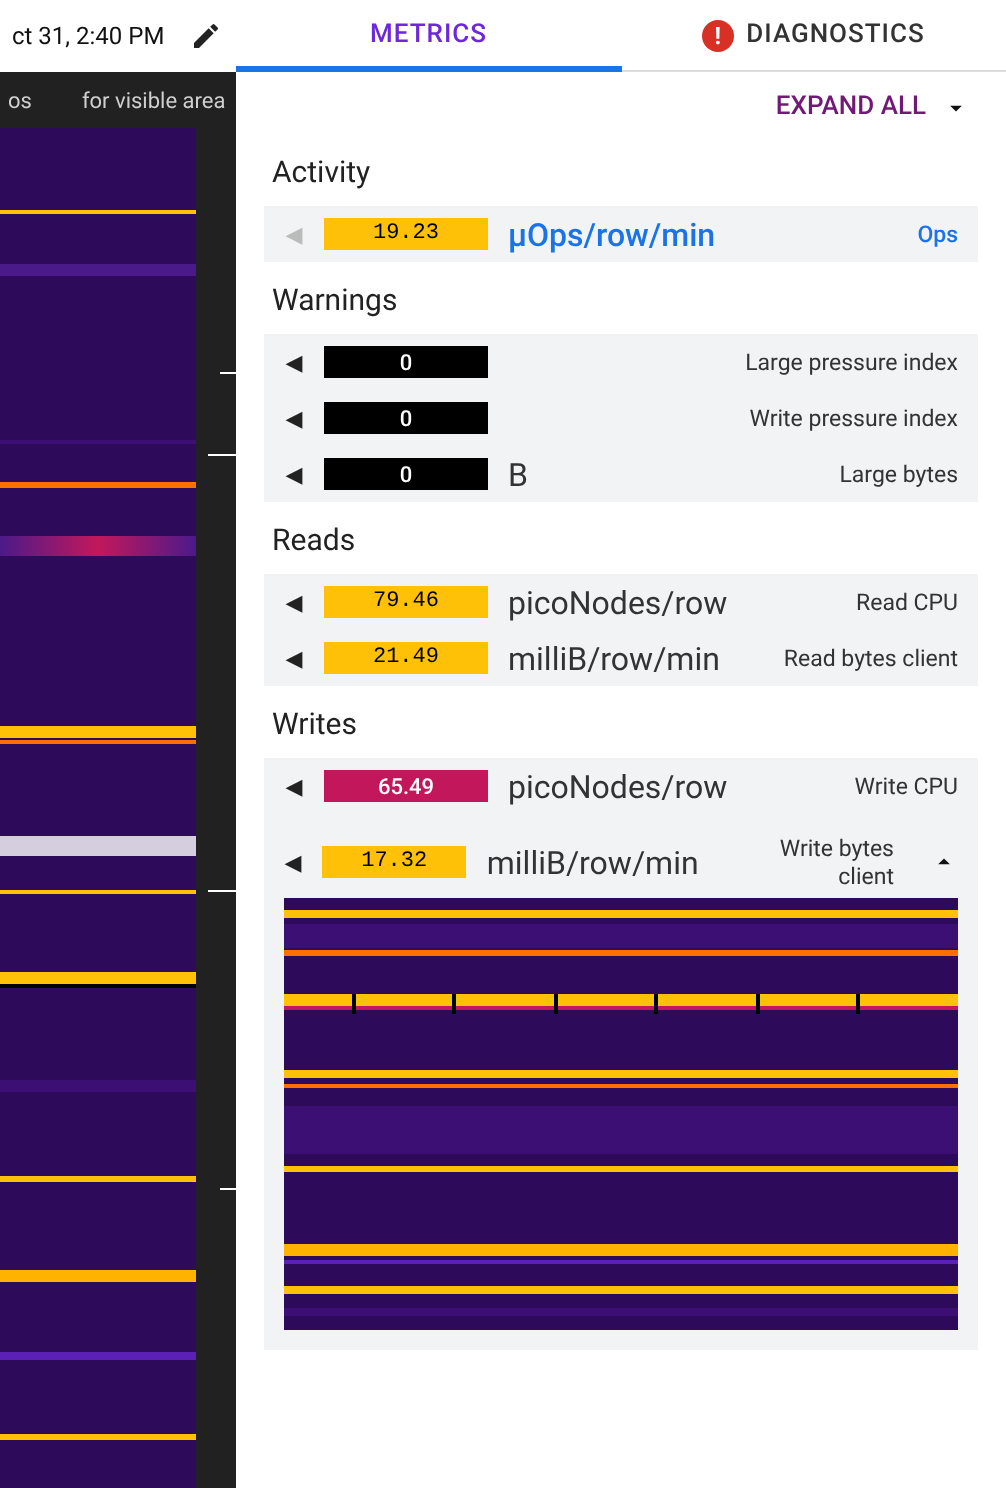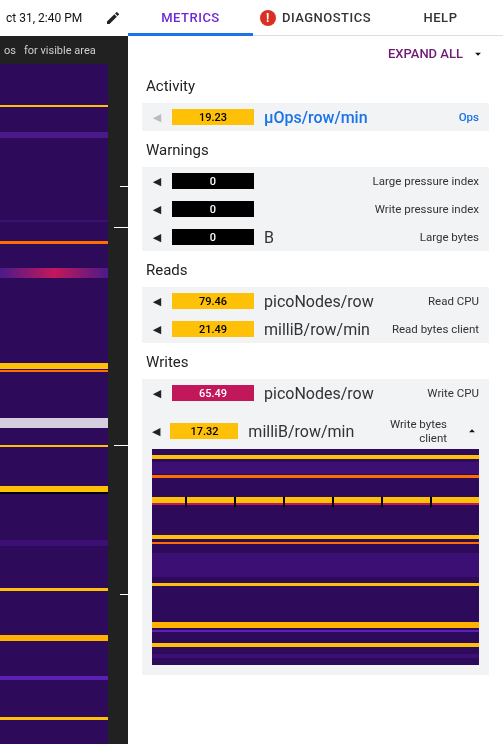--- a/index.html
+++ b/index.html
@@ -1,21 +1,21 @@
 <!DOCTYPE html>
 <html><head>
 <meta charset="utf-8">
 <style>
   * { box-sizing: border-box; margin: 0; padding: 0; font-family: Roboto, Arial, sans-serif; }
   html, body { width: 503px; height: 744px; overflow: hidden; background: #fff; }
   .root { display: flex; width: 503px; height: 744px; }
 
   
   .left {
-    width: 128px;
+    width: 118px;
     background: #212121;
     color: #bdbdbd;
     font-size: 12px;
     position: relative;
     overflow: hidden;
   }
   .left-top {
     height: 36px;
     display: flex;
     align-items: center;
@@ -28,21 +28,21 @@
   .left-top .edit {
     width: 18px; height: 18px; display:flex; align-items:center; justify-content:center;
   }
   .left-sub {
     height: 28px;
     display:flex;
     align-items:center;
     font-size:11px;
     color:#cfcfcf;
     padding: 0 4px;
-    gap: 8px;
+    gap: 25px;
   }
   .left-heat {
     position: absolute;
     top: 64px;
     left: 0;
     right: 20px;
     bottom: 0;
     background: #2d0a5a;
     overflow: hidden;
   }
@@ -92,21 +92,21 @@
     font-size:12px;
   }
   .row .tri {
     width:10px; display:flex; justify-content:center; color:#222; font-size:11px;
   }
   .row .tri.dim { color:#bbb; }
   .bar {
     width:82px; height:16px; background:#000; color:#fff; display:flex;
     align-items:center; justify-content:center; font-size:11px; font-weight:500;
   }
-  .bar.yellow { background:#ffc107; color:#000; }
+  .bar.yellow { background:#ffc107; color:#000;font-family:Liberation Mono, monospace; }
   .bar.crimson { background:#c2185b; color:#fff; }
   .unit { font-size:16px; color:#333; }
   .unit.link { color:#1a73e8; font-weight:500; }
   .spacer { flex:1; }
   .rlabel { font-size:11.5px; color:#333; text-align:right; }
   .rlabel.link { color:#1a73e8; font-weight:500; }
 
   .nested {
     margin: 4px 10px 10px 10px;
     background:#2d0a5a; height:216px; position:relative; overflow:hidden;
@@ -161,23 +161,20 @@
 
   <div class="right">
     <div class="tabs">
       <div class="tab active">
         <span>METRICS</span>
       </div>
       <div class="tab">
         <span class="dot-alert">!</span>
         <span>DIAGNOSTICS</span>
       </div>
-      <div class="tab">
-        <span>HELP</span>
-      </div>
     </div>
 
     <div class="expand-row">
       <span>EXPAND ALL</span>
       <span class="chev">
         <svg viewBox="0 0 24 24" width="14" height="14">
             <path fill="#111" d="M7 10l5 5 5-5z"></path>
           </svg>
       </span>
     </div>

